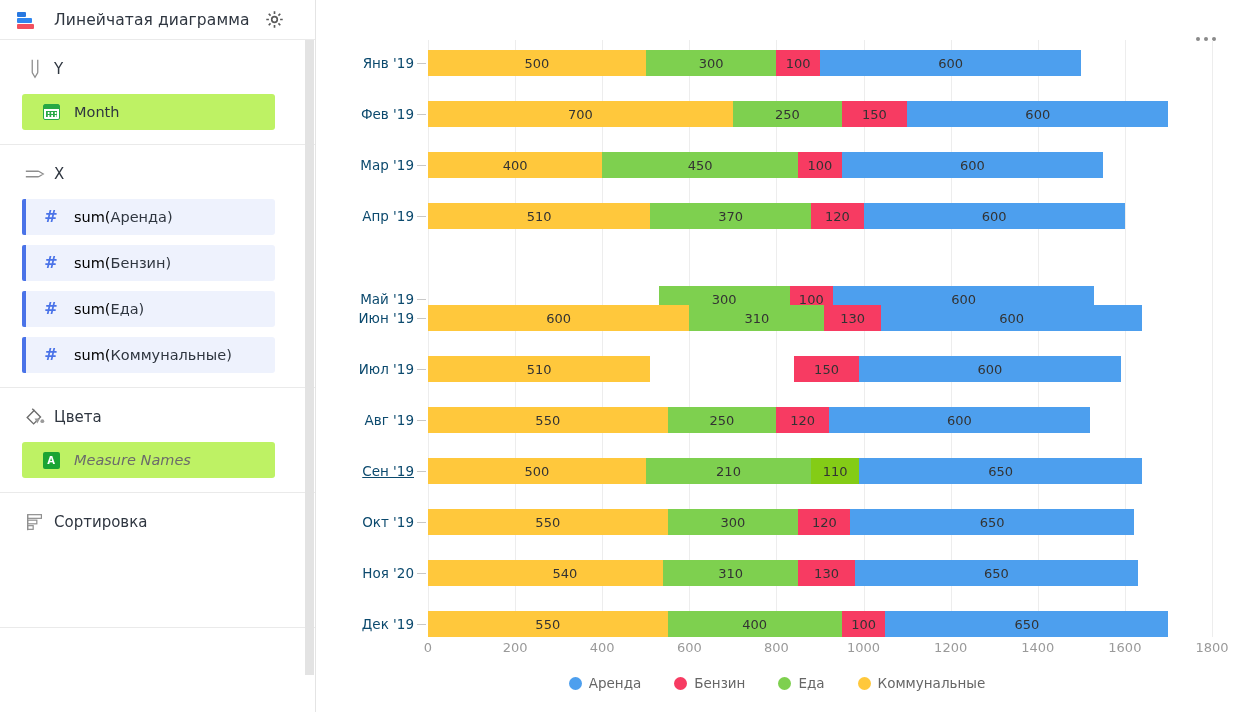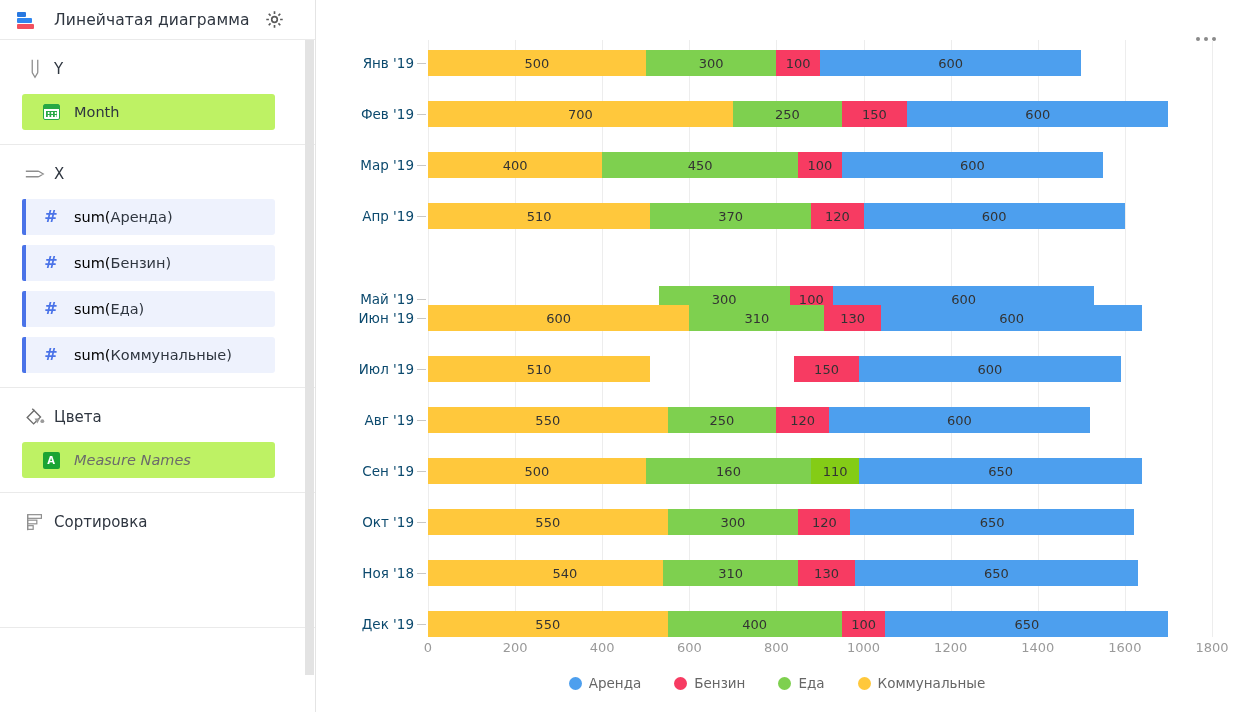--- a/index.html
+++ b/index.html
@@ -338,37 +338,37 @@
         </div>
         <div class="row" style="top: 407px; width: 100%;">
           <div class="row-label" style="right: 824px;">Авг '19</div>
           <div class="row-dash" style="left: 101px;"></div>
           <div class="seg" style="left: 112px; width: 239.556px; background: rgb(255, 200, 60);">550</div>
           <div class="seg" style="left: 351.556px; width: 108.889px; background: rgb(126, 208, 79);">250</div>
           <div class="seg" style="left: 460.444px; width: 52.2667px; background: rgb(247, 59, 98);">120</div>
           <div class="seg" style="left: 512.711px; width: 261.333px; background: rgb(77, 159, 238);">600</div>
         </div>
         <div class="row" style="top: 458px; width: 100%;">
-          <div class="row-label" style="right: 824px;">Сен '19</div>
+          <div class="row-label" style="right: 824px; text-decoration: underline;">Сен '19</div>
           <div class="row-dash" style="left: 101px;"></div>
           <div class="seg" style="left: 112px; width: 217.778px; background: rgb(255, 200, 60);">500</div>
-          <div class="seg" style="left: 329.778px; width: 165.511px; background: rgb(126, 208, 79);">160</div>
+          <div class="seg" style="left: 329.778px; width: 165.511px; background: rgb(126, 208, 79);">210</div>
           <div class="seg" style="left: 495.289px; width: 47.9111px; background: #84cc16;">110</div>
           <div class="seg" style="left: 543.2px; width: 283.111px; background: rgb(77, 159, 238);">650</div>
         </div>
         <div class="row" style="top: 509px; width: 100%;">
           <div class="row-label" style="right: 824px;">Окт '19</div>
           <div class="row-dash" style="left: 101px;"></div>
           <div class="seg" style="left: 112px; width: 239.556px; background: rgb(255, 200, 60);">550</div>
           <div class="seg" style="left: 351.556px; width: 130.667px; background: rgb(126, 208, 79);">300</div>
           <div class="seg" style="left: 482.222px; width: 52.2667px; background: rgb(247, 59, 98);">120</div>
           <div class="seg" style="left: 534.489px; width: 283.111px; background: rgb(77, 159, 238);">650</div>
         </div>
         <div class="row" style="top: 560px; width: 100%;">
-          <div class="row-label" style="right: 824px;">Ноя '18</div>
+          <div class="row-label" style="right: 824px;">Ноя '20</div>
           <div class="row-dash" style="left: 101px;"></div>
           <div class="seg" style="left: 112px; width: 274px; background: rgb(255, 200, 60);">540</div>
           <div class="seg" style="left: 347.2px; width: 135.022px; background: rgb(126, 208, 79);">310</div>
           <div class="seg" style="left: 482.222px; width: 56.6222px; background: rgb(247, 59, 98);">130</div>
           <div class="seg" style="left: 538.844px; width: 283.111px; background: rgb(77, 159, 238);">650</div>
         </div>
         <div class="row" style="top: 611px; width: 100%;">
           <div class="row-label" style="right: 824px;">Дек '19</div>
           <div class="row-dash" style="left: 101px;"></div>
           <div class="seg" style="left: 112px; width: 239.556px; background: rgb(255, 200, 60);">550</div>

